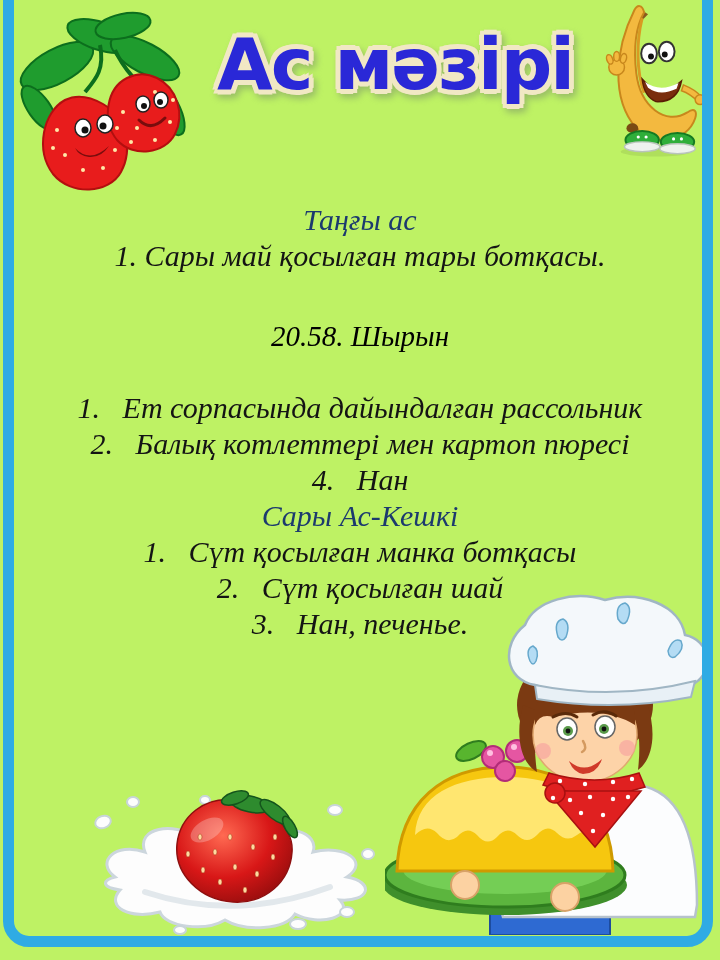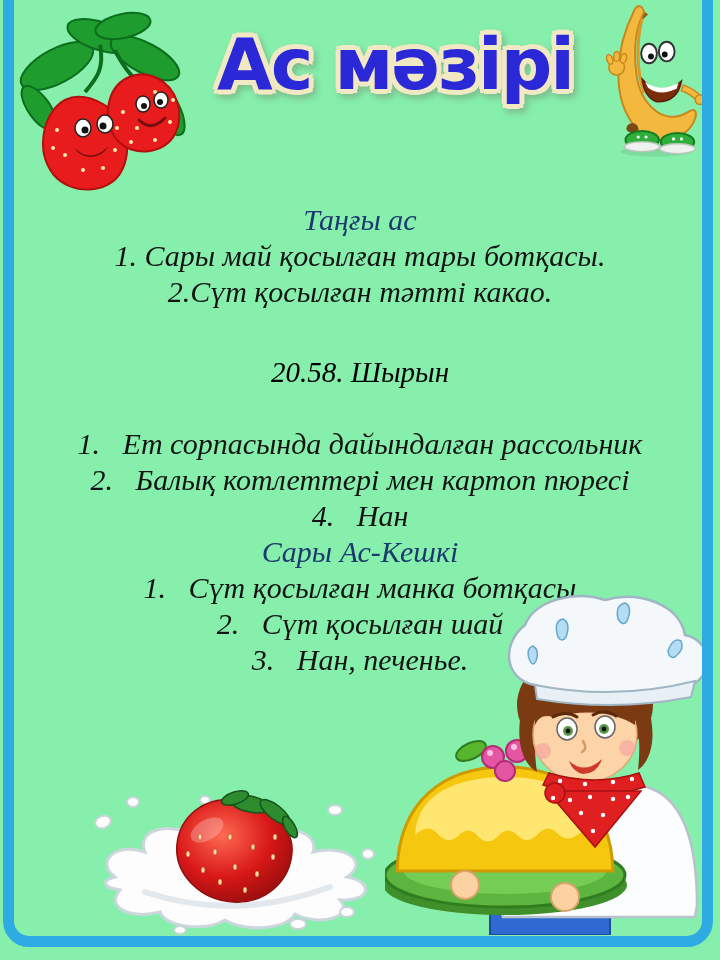--- a/index.html
+++ b/index.html
@@ -1,16 +1,16 @@
 <!DOCTYPE html>
 <html style="--frame: #2fabe4; --title-blue: #2a28d7; --title-red: #d41f1f; --navy: #1c3a6e;"><head>
 <meta charset="utf-8">
 <style>
   html,body{margin:0;padding:0;background:#fff;}
-  .page{position:relative;width:720px;height:960px;background:#86efac;overflow:hidden;
+  .page{position:relative;width:720px;height:960px;background:#bef264;overflow:hidden;
         font-family:"Liberation Serif",serif;}
   
   .frame{position:absolute;left:3px;right:7px;top:-40px;bottom:13px;
          border:11px solid var(--frame,#2fabe4);border-radius:26px;z-index:50;pointer-events:none;}
   
   .title-block{position:absolute;top:26px;left:185px;width:420px;text-align:center;z-index:5;
                font-family:"DejaVu Sans",sans-serif;font-weight:bold;
                filter:drop-shadow(3px 4px 3px rgba(110,130,105,.45));}
   .title-line1{font-size:72px;line-height:76px;letter-spacing:-2px;color:var(--title-blue,#2a28d7);
     text-shadow:-4px -4px 0 #f1e8c4,4px -4px 0 #f1e8c4,-4px 4px 0 #f1e8c4,4px 4px 0 #f1e8c4,
@@ -112,21 +112,20 @@
     </g>
   </svg>
 
   <div class="title-block">
     <div class="title-line1">Ас мәзірі</div>
   </div>
 
   <div class="content">
     <h2 class="sec-heading">Таңғы ас</h2>
     <p>1. Сары май қосылған тары ботқасы.</p>
-    <p>2.Сүт қосылған тәтті какао.</p>
     <p class="snack-line">20.58. Шырын</p>
     <p>1.&nbsp;&nbsp;&nbsp;Ет сорпасында дайындалған рассольник</p>
     <p>2.&nbsp;&nbsp;&nbsp;Балық котлеттері мен картоп пюресі</p>
     <p>4.&nbsp;&nbsp;&nbsp;Нан</p>
     <h2 class="sec-heading">Сары Ас-Кешкі</h2>
     <p>1.&nbsp;&nbsp;&nbsp;Сүт қосылған манка ботқасы</p>
     <p>2.&nbsp;&nbsp;&nbsp;Сүт қосылған шай</p>
     <p>3.&nbsp;&nbsp;&nbsp;Нан, печенье.</p>
   </div>
 

